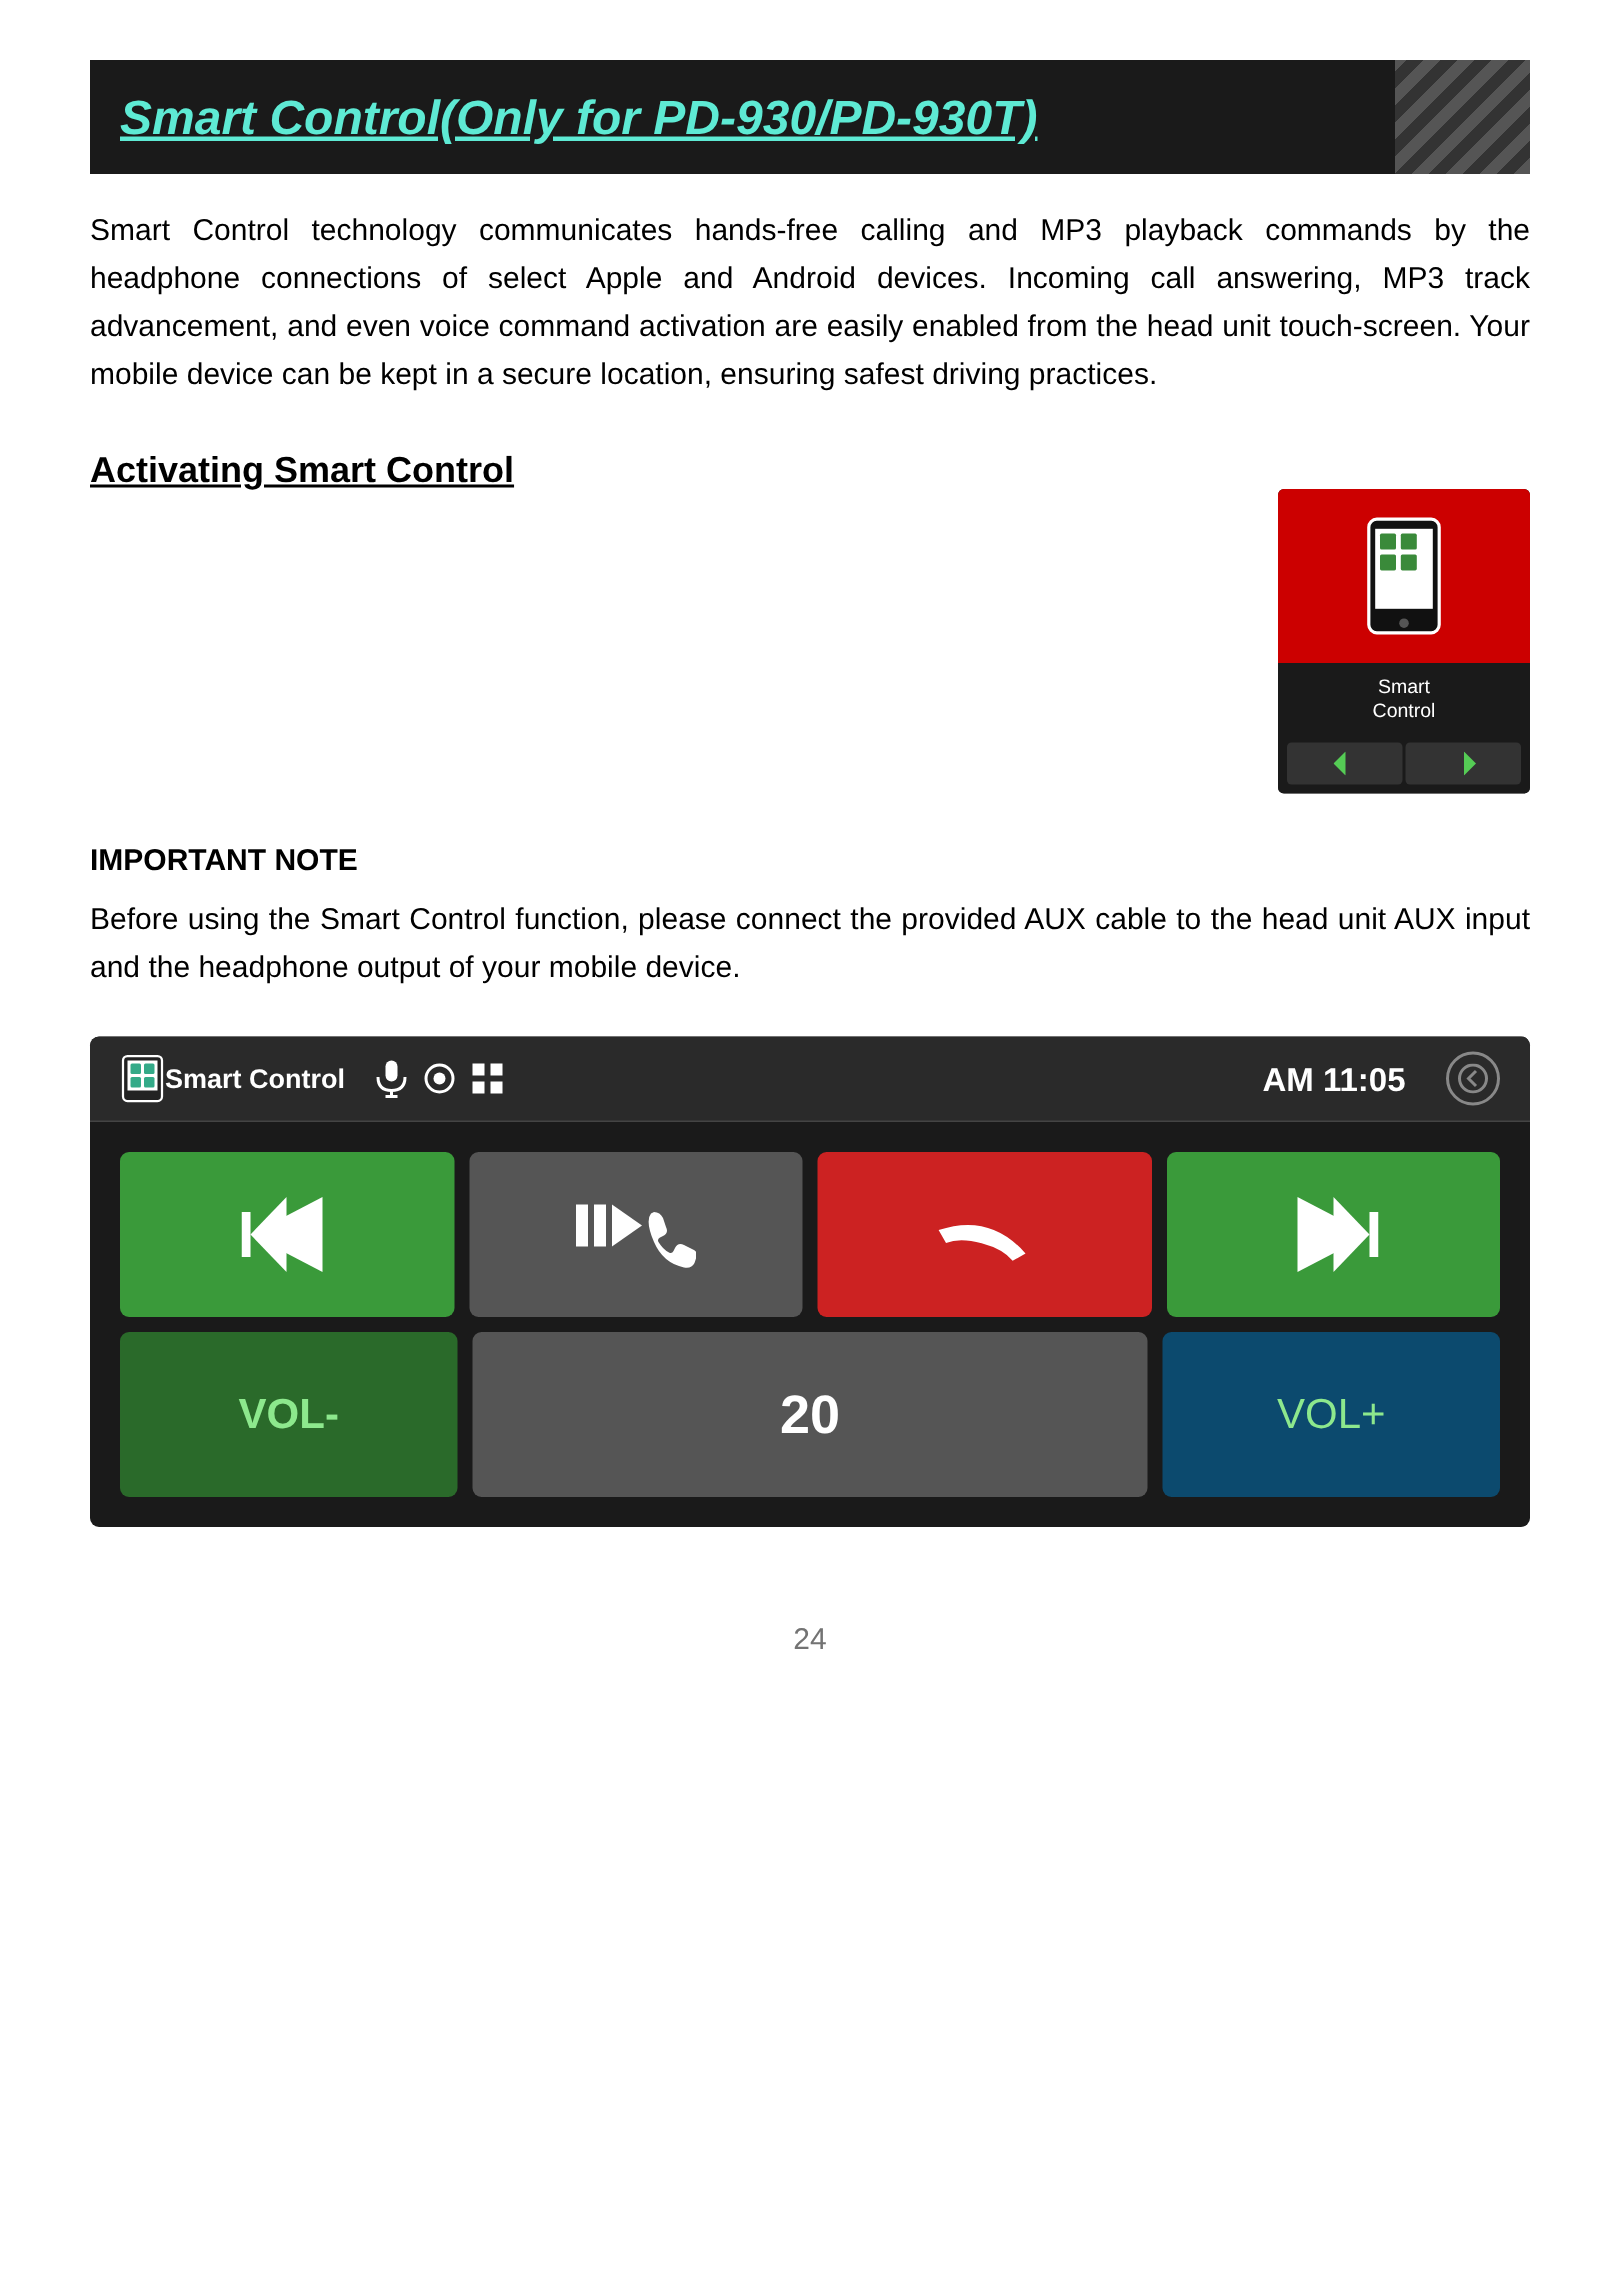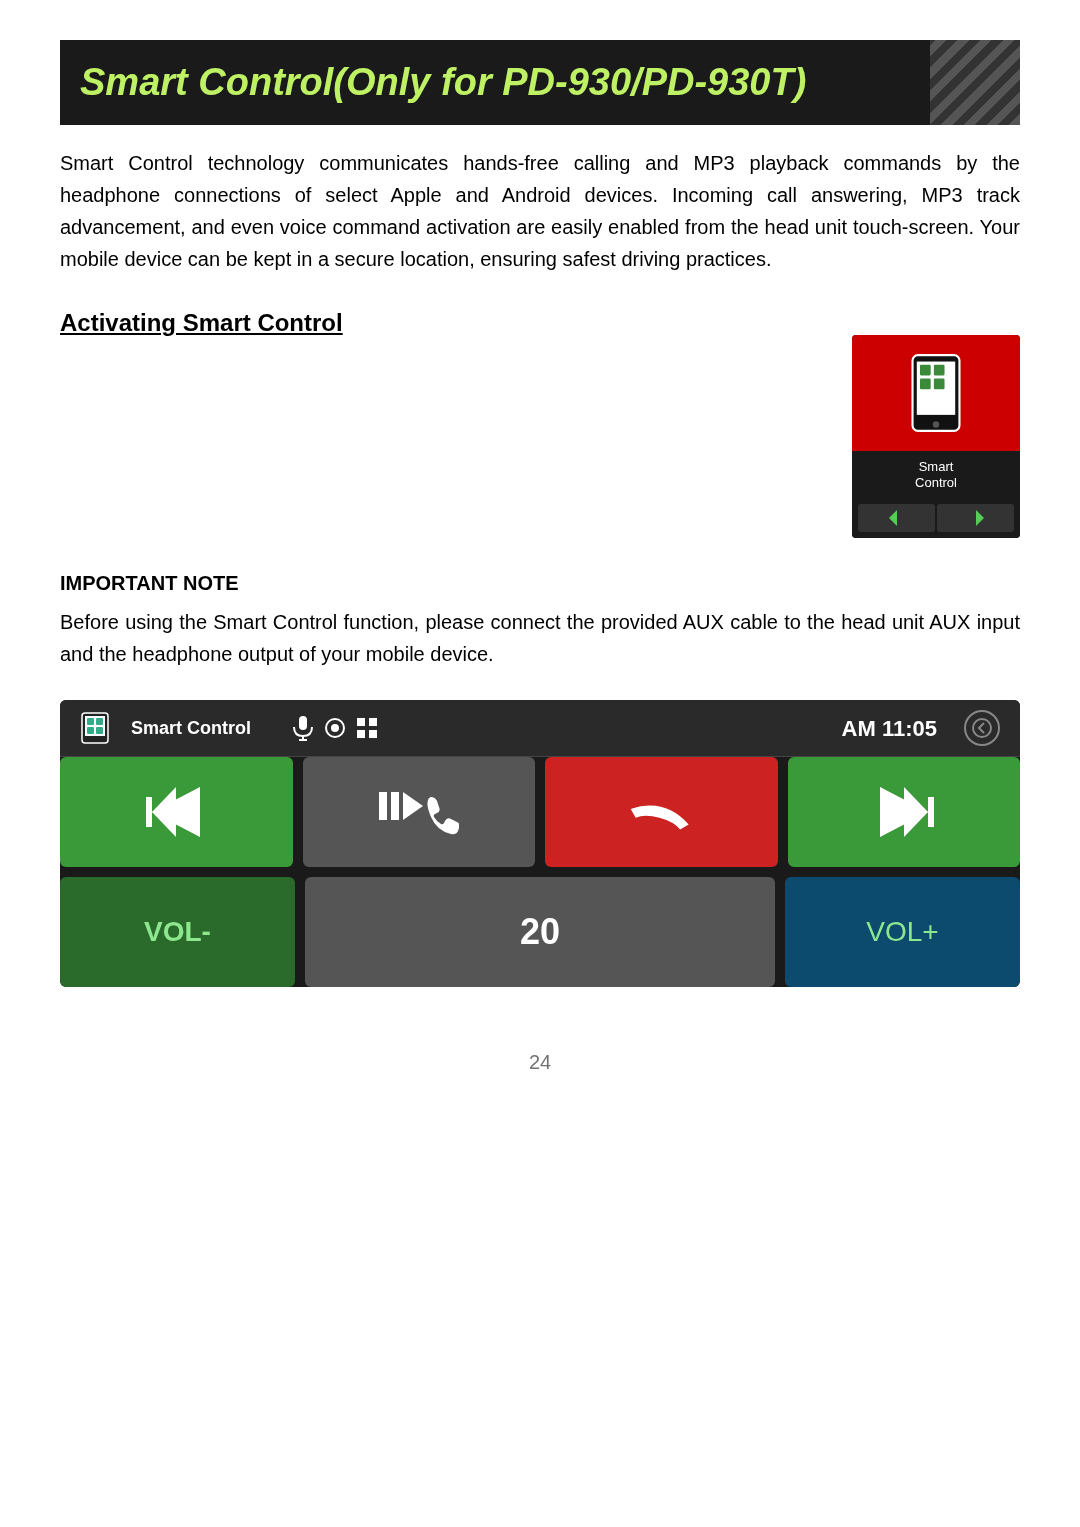--- a/index.html
+++ b/index.html
@@ -26,24 +26,25 @@
       position: absolute;
       top: 0; right: 0;
       width: 90px; height: 100%;
       background: repeating-linear-gradient(
         -45deg,
         #555 0px, #555 8px,
         #333 8px, #333 16px
       );
     }
     .title-box h1 {
-      color: #bef264;
-      font-size: 38px;
+      color: #5eead4;
+      font-size: 32px;
       font-weight: bold;
       font-style: italic;
+      text-decoration: underline;
     }
 
     .intro-text {
       font-size: 20px;
       line-height: 1.6;
       margin-bottom: 30px;
       text-align: justify;
     }
 
     
@@ -151,21 +152,21 @@
       background: #2a2a2a;
       display: flex;
       align-items: center;
       padding: 10px 20px;
       gap: 12px;
       border-bottom: 1px solid #444;
     }
     .ui-header-left {
       display: flex;
       align-items: center;
-      gap: 21px;
+      gap: 0;
       flex: 1;
     }
     .ui-header-icons {
       display: flex;
       align-items: center;
       gap: 10px;
       margin-left: 20px;
     }
     .ui-time {
       color: #fff;
@@ -181,20 +182,21 @@
       border-radius: 50%;
       display: flex;
       align-items: center;
       justify-content: center;
       color: #888;
       font-size: 20px;
     }
 
     
     .ui-controls {
+      padding: 20px;
       display: flex;
       flex-direction: column;
       gap: 10px;
     }
     .ui-row {
       display: flex;
       gap: 10px;
     }
     .ui-btn {
       flex: 1;

